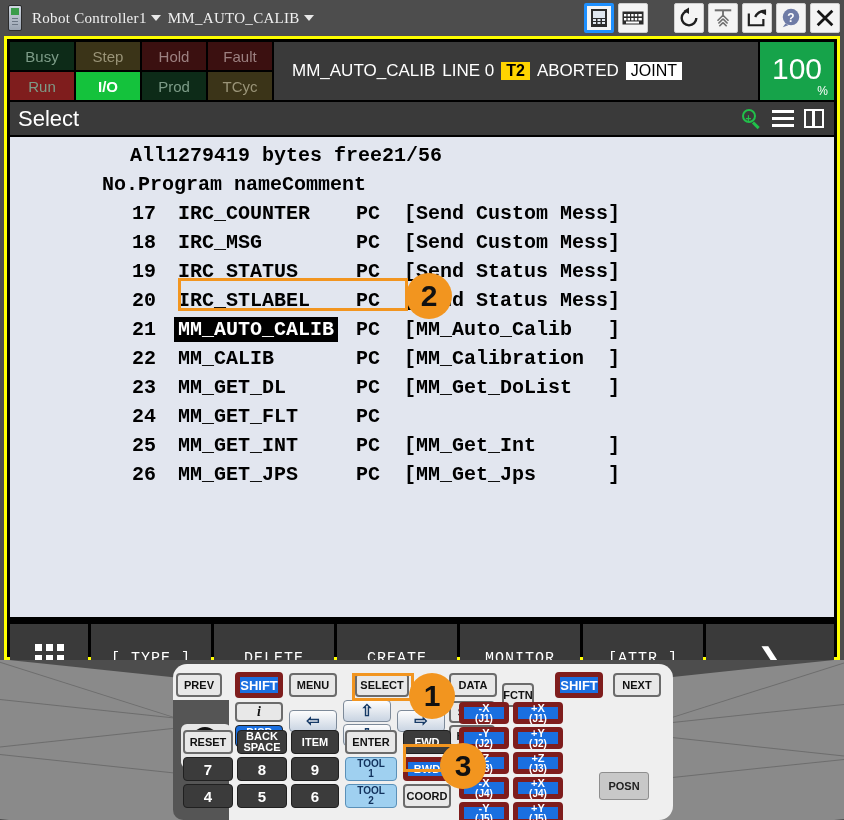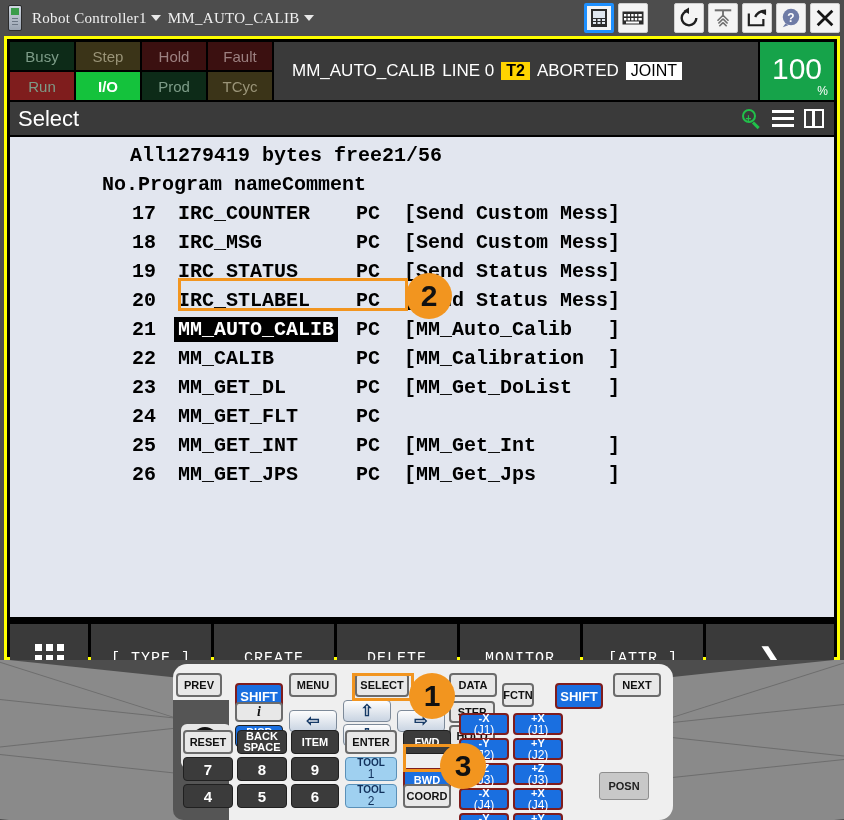--- a/index.html
+++ b/index.html
@@ -194,24 +194,24 @@
   .dial .of,.dial .on{ position:absolute;bottom:1px;font-size:7px;color:#111;font-weight:bold; }
   .dial .of{ left:3px; } .dial .on{ right:3px; }
 
   .key{
     position:absolute; display:flex;align-items:center;justify-content:center;
     font-family:"Liberation Sans",sans-serif; font-weight:bold; border-radius:4px;
     font-size:11px; color:#fff; background:#3b3b3b; border:1px solid #202020;
     text-align:center; line-height:1;
   }
   .key.light{ background:#e8e8e8; color:#111; border:2px solid #6b6b6b; }
-  .key.blue { background:#1a6fe0; color:#fff; border:2px solid #7f1d1d;margin-top:11px; }
+  .key.blue { background:#1a6fe0; color:#fff; border:5px solid #7f1d1d; }
   .key.lblue{ background:#9fd0f0; color:#11315c; border:1px solid #5a90b8; }
   .key.two{ flex-direction:column; gap:0px; }
-  .key .sub{ font-size:12px; font-weight:normal; }
+  .key .sub{ font-size:10px; font-weight:bold; }
   .key.dispk{ background:#1a6fe0; color:#fff; flex-direction:column; padding:1px; }
   .key.dispk .bar{ width:22px;height:6px;background:#fff;margin-top:1px;
     display:flex;gap:2px;align-items:center;justify-content:center;}
   .key.dispk .bar i{width:6px;height:3px;background:#1a6fe0;display:block;}
   .posn{
     position:absolute; right:24px; top:108px; width:50px;height:28px;
     background:#c8c8c8;border:1px solid #8e8e8e;border-radius:3px;
     display:flex;align-items:center;justify-content:center;
     font-size:11px;font-weight:bold;color:#222;font-family:"Liberation Sans",sans-serif;
   }
@@ -367,22 +367,22 @@
               <i></i>
               <i></i>
               <i></i>
               <i></i>
               <i></i>
               <i></i>
               <i></i>
             </div>
         </div>
         <div class="fkey std">[ TYPE ]</div>
+        <div class="fkey std">DELETE</div>
         <div class="fkey std">CREATE</div>
-        <div class="fkey std">DELETE</div>
         <div class="fkey std">MONITOR</div>
         <div class="fkey std">[ATTR ]</div>
         <div class="fkey next">❯</div>
       </div>
 
     </div>
   </div>
 
   <div class="selbox"></div>
 

